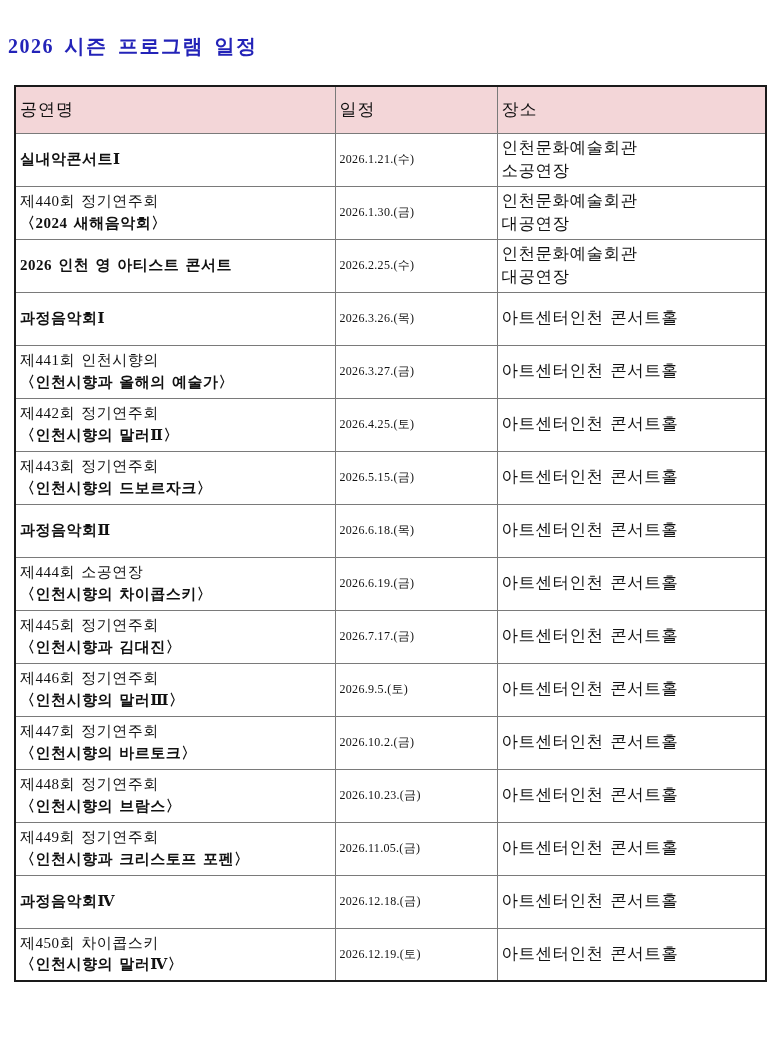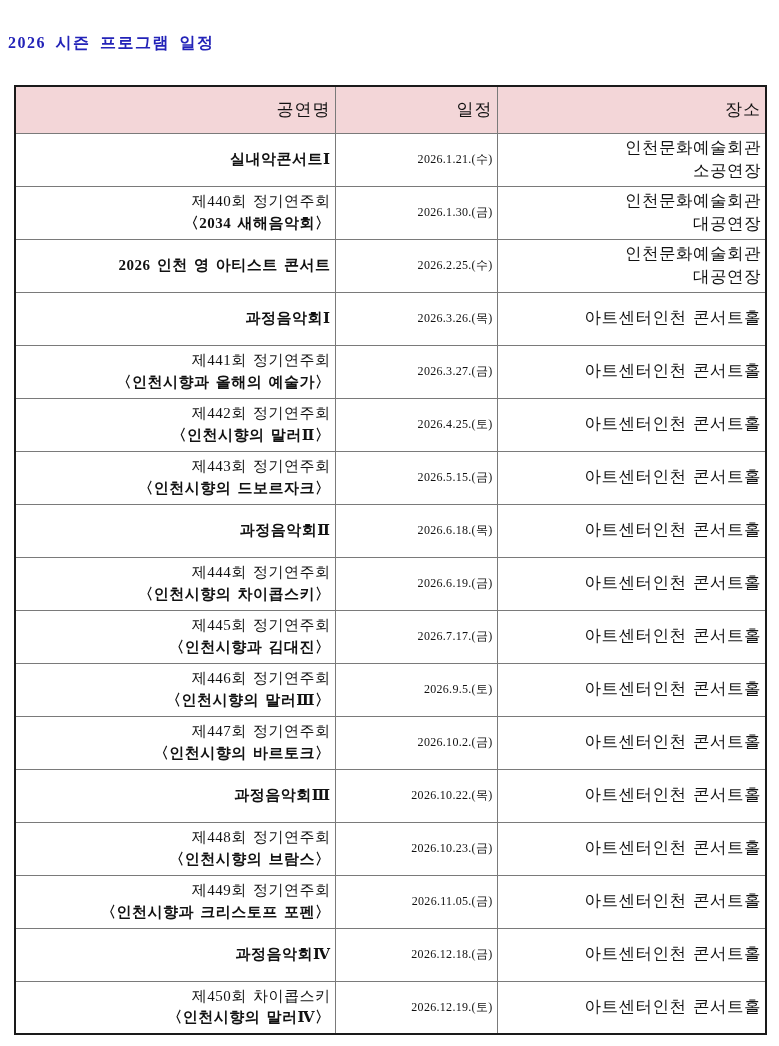--- a/index.html
+++ b/index.html
@@ -13,39 +13,39 @@
     position: relative;
     overflow: hidden;
     font-family: "Liberation Serif", "DejaVu Serif", serif;
     color: #111111;
   }
   .title {
     position: absolute;
     left: 8px;
     top: 33px;
     margin: 0;
-    font-size: 16px;
+    font-size: 20px;
     font-weight: bold;
     letter-spacing: 1.5px;
     color: #2323b8;
     word-spacing: 4px;
   }
   table.schedule {
     position: absolute;
     left: 14px;
     top: 85px;
     width: 751px;
     border-collapse: collapse;
     table-layout: fixed;
     border: 2px solid #1a1a1a;
   }
   table.schedule th,
   table.schedule td {
     border: 1px solid #7a7a7a;
-    text-align: right;
+    text-align: left;
     vertical-align: middle;
     padding: 2px 4px;
     overflow: hidden;
     margin-left: 44px;
   }
   table.schedule thead tr {
     height: 47px;
   }
   table.schedule thead th {
     background: #f3d6d8;
@@ -105,21 +105,21 @@
           </td>
           <td class="date-cell">2026.1.21.(수)</td>
           <td class="venue-cell">
             <div class="line">인천문화예술회관</div>
             <div class="line">소공연장</div>
           </td>
         </tr>
         <tr>
           <td class="perf-cell">
             <div class="line">제440회 정기연주회</div>
-            <div class="line b">〈2034 새해음악회〉</div>
+            <div class="line b">〈2024 새해음악회〉</div>
           </td>
           <td class="date-cell">2026.1.30.(금)</td>
           <td class="venue-cell">
             <div class="line">인천문화예술회관</div>
             <div class="line">대공연장</div>
           </td>
         </tr>
         <tr>
           <td class="perf-cell">
             <div class="line b">2026 인천 영 아티스트 콘서트</div>
@@ -134,21 +134,21 @@
           <td class="perf-cell">
             <div class="line b">과정음악회Ⅰ</div>
           </td>
           <td class="date-cell">2026.3.26.(목)</td>
           <td class="venue-cell">
             <div class="line">아트센터인천 콘서트홀</div>
           </td>
         </tr>
         <tr>
           <td class="perf-cell">
-            <div class="line">제441회 정기연주회</div>
+            <div class="line">제441회 인천시향의</div>
             <div class="line b">〈인천시향과 올해의 예술가〉</div>
           </td>
           <td class="date-cell">2026.3.27.(금)</td>
           <td class="venue-cell">
             <div class="line">아트센터인천 콘서트홀</div>
           </td>
         </tr>
         <tr>
           <td class="perf-cell">
             <div class="line">제442회 정기연주회</div>
@@ -173,21 +173,21 @@
           <td class="perf-cell">
             <div class="line b">과정음악회Ⅱ</div>
           </td>
           <td class="date-cell">2026.6.18.(목)</td>
           <td class="venue-cell">
             <div class="line">아트센터인천 콘서트홀</div>
           </td>
         </tr>
         <tr>
           <td class="perf-cell">
-            <div class="line">제444회 정기연주회</div>
+            <div class="line">제444회 소공연장</div>
             <div class="line b">〈인천시향의 차이콥스키〉</div>
           </td>
           <td class="date-cell">2026.6.19.(금)</td>
           <td class="venue-cell">
             <div class="line">아트센터인천 콘서트홀</div>
           </td>
         </tr>
         <tr>
           <td class="perf-cell">
             <div class="line">제445회 정기연주회</div>
@@ -213,29 +213,20 @@
             <div class="line">제447회 정기연주회</div>
             <div class="line b">〈인천시향의 바르토크〉</div>
           </td>
           <td class="date-cell">2026.10.2.(금)</td>
           <td class="venue-cell">
             <div class="line">아트센터인천 콘서트홀</div>
           </td>
         </tr>
         <tr>
           <td class="perf-cell">
-            <div class="line b">과정음악회Ⅲ</div>
-          </td>
-          <td class="date-cell">2026.10.22.(목)</td>
-          <td class="venue-cell">
-            <div class="line">아트센터인천 콘서트홀</div>
-          </td>
-        </tr>
-        <tr>
-          <td class="perf-cell">
             <div class="line">제448회 정기연주회</div>
             <div class="line b">〈인천시향의 브람스〉</div>
           </td>
           <td class="date-cell">2026.10.23.(금)</td>
           <td class="venue-cell">
             <div class="line">아트센터인천 콘서트홀</div>
           </td>
         </tr>
         <tr>
           <td class="perf-cell">

